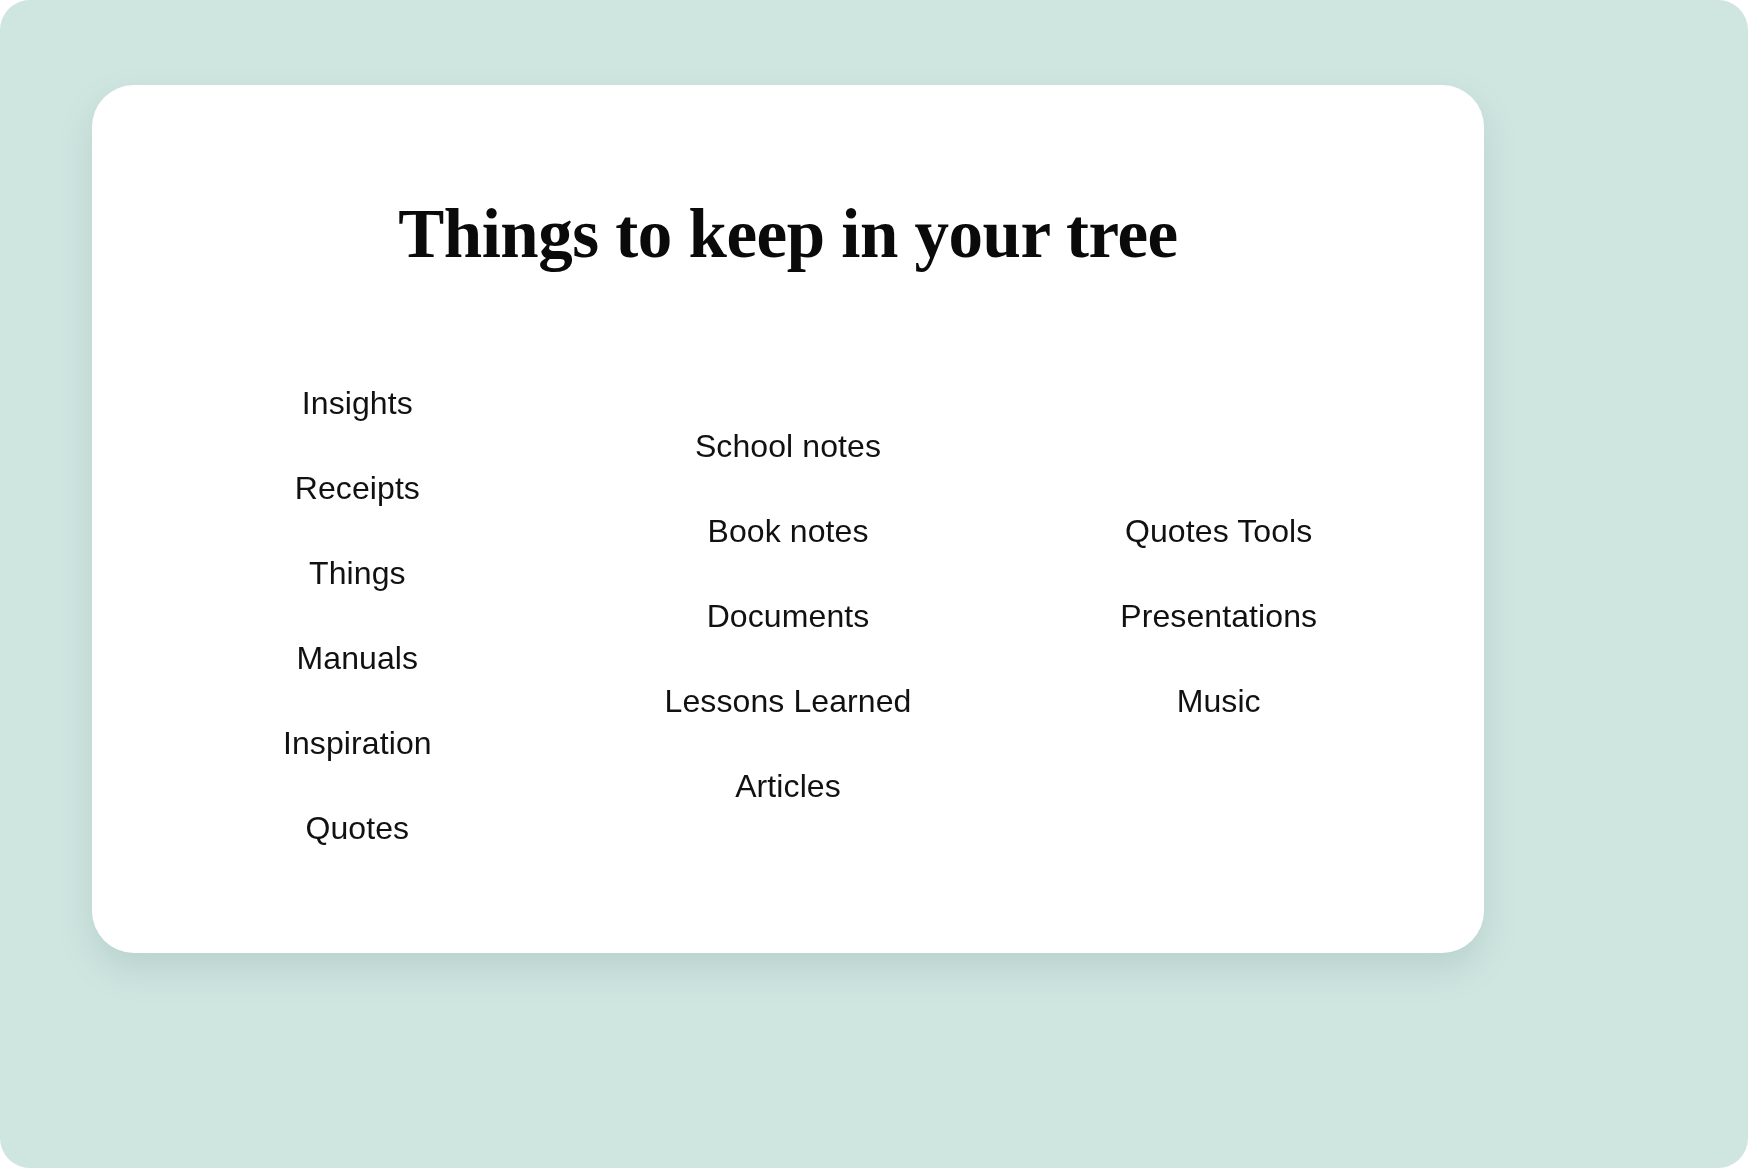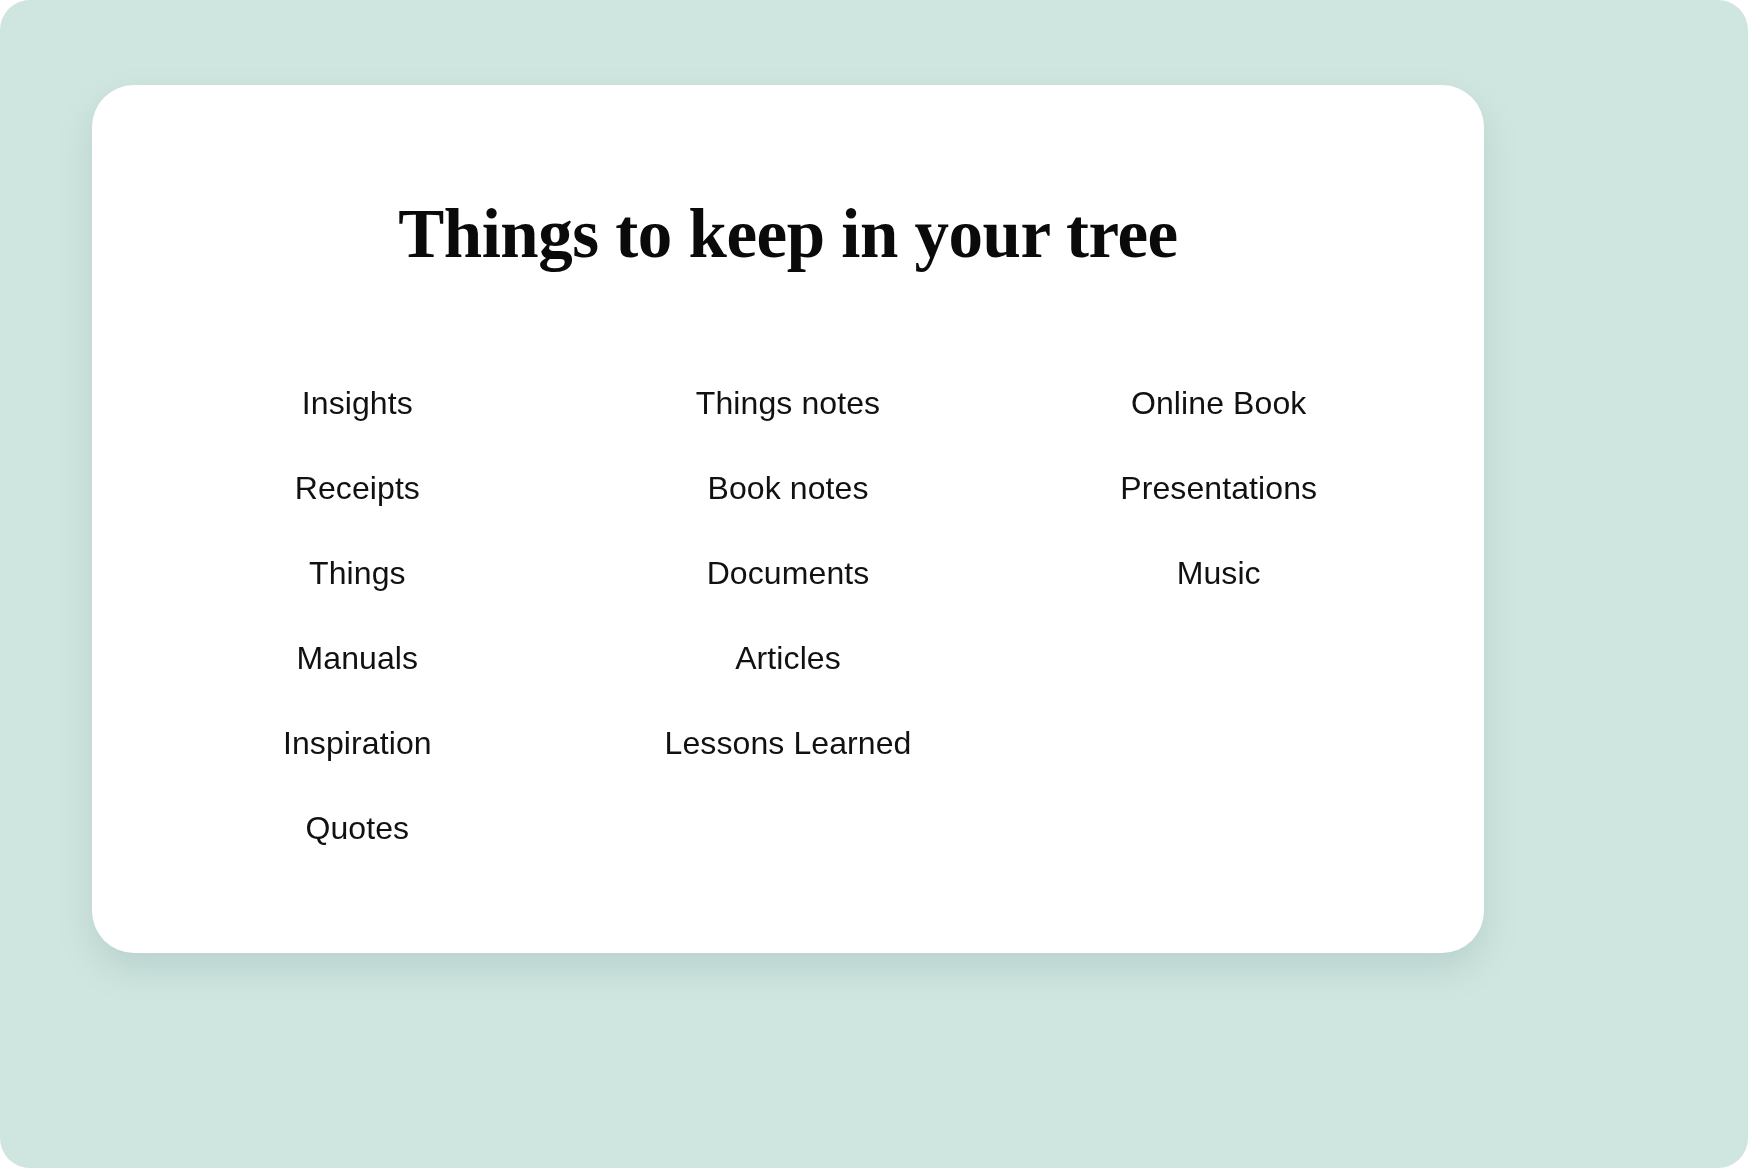--- a/index.html
+++ b/index.html
@@ -59,21 +59,21 @@
     white-space: nowrap;
   }
 
   #columns {
     position: absolute;
     left: 50px;
     top: 276px;
     width: 1292px;
     display: flex;
     flex-direction: row;
-    align-items: flex-start;
+    align-items: center;
     justify-content: space-between;
   }
 
   .column {
     flex: 1 1 0;
     display: flex;
     flex-direction: column;
     align-items: stretch;
   }
 
@@ -105,28 +105,28 @@
       <div class="column">
         <div class="list-item">Insights</div>
         <div class="list-item">Receipts</div>
         <div class="list-item">Things</div>
         <div class="list-item">Manuals</div>
         <div class="list-item">Inspiration</div>
         <div class="list-item">Quotes</div>
       </div>
 
       <div class="column">
-        <div class="list-item">Things notes</div>
+        <div class="list-item">School notes</div>
         <div class="list-item">Book notes</div>
         <div class="list-item">Documents</div>
+        <div class="list-item">Lessons Learned</div>
         <div class="list-item">Articles</div>
-        <div class="list-item">Lessons Learned</div>
       </div>
 
       <div class="column">
-        <div class="list-item">Online Book</div>
+        <div class="list-item">Quotes Tools</div>
         <div class="list-item">Presentations</div>
         <div class="list-item">Music</div>
       </div>
 
     </div>
   </div>
 </div>
 
 </body></html>

